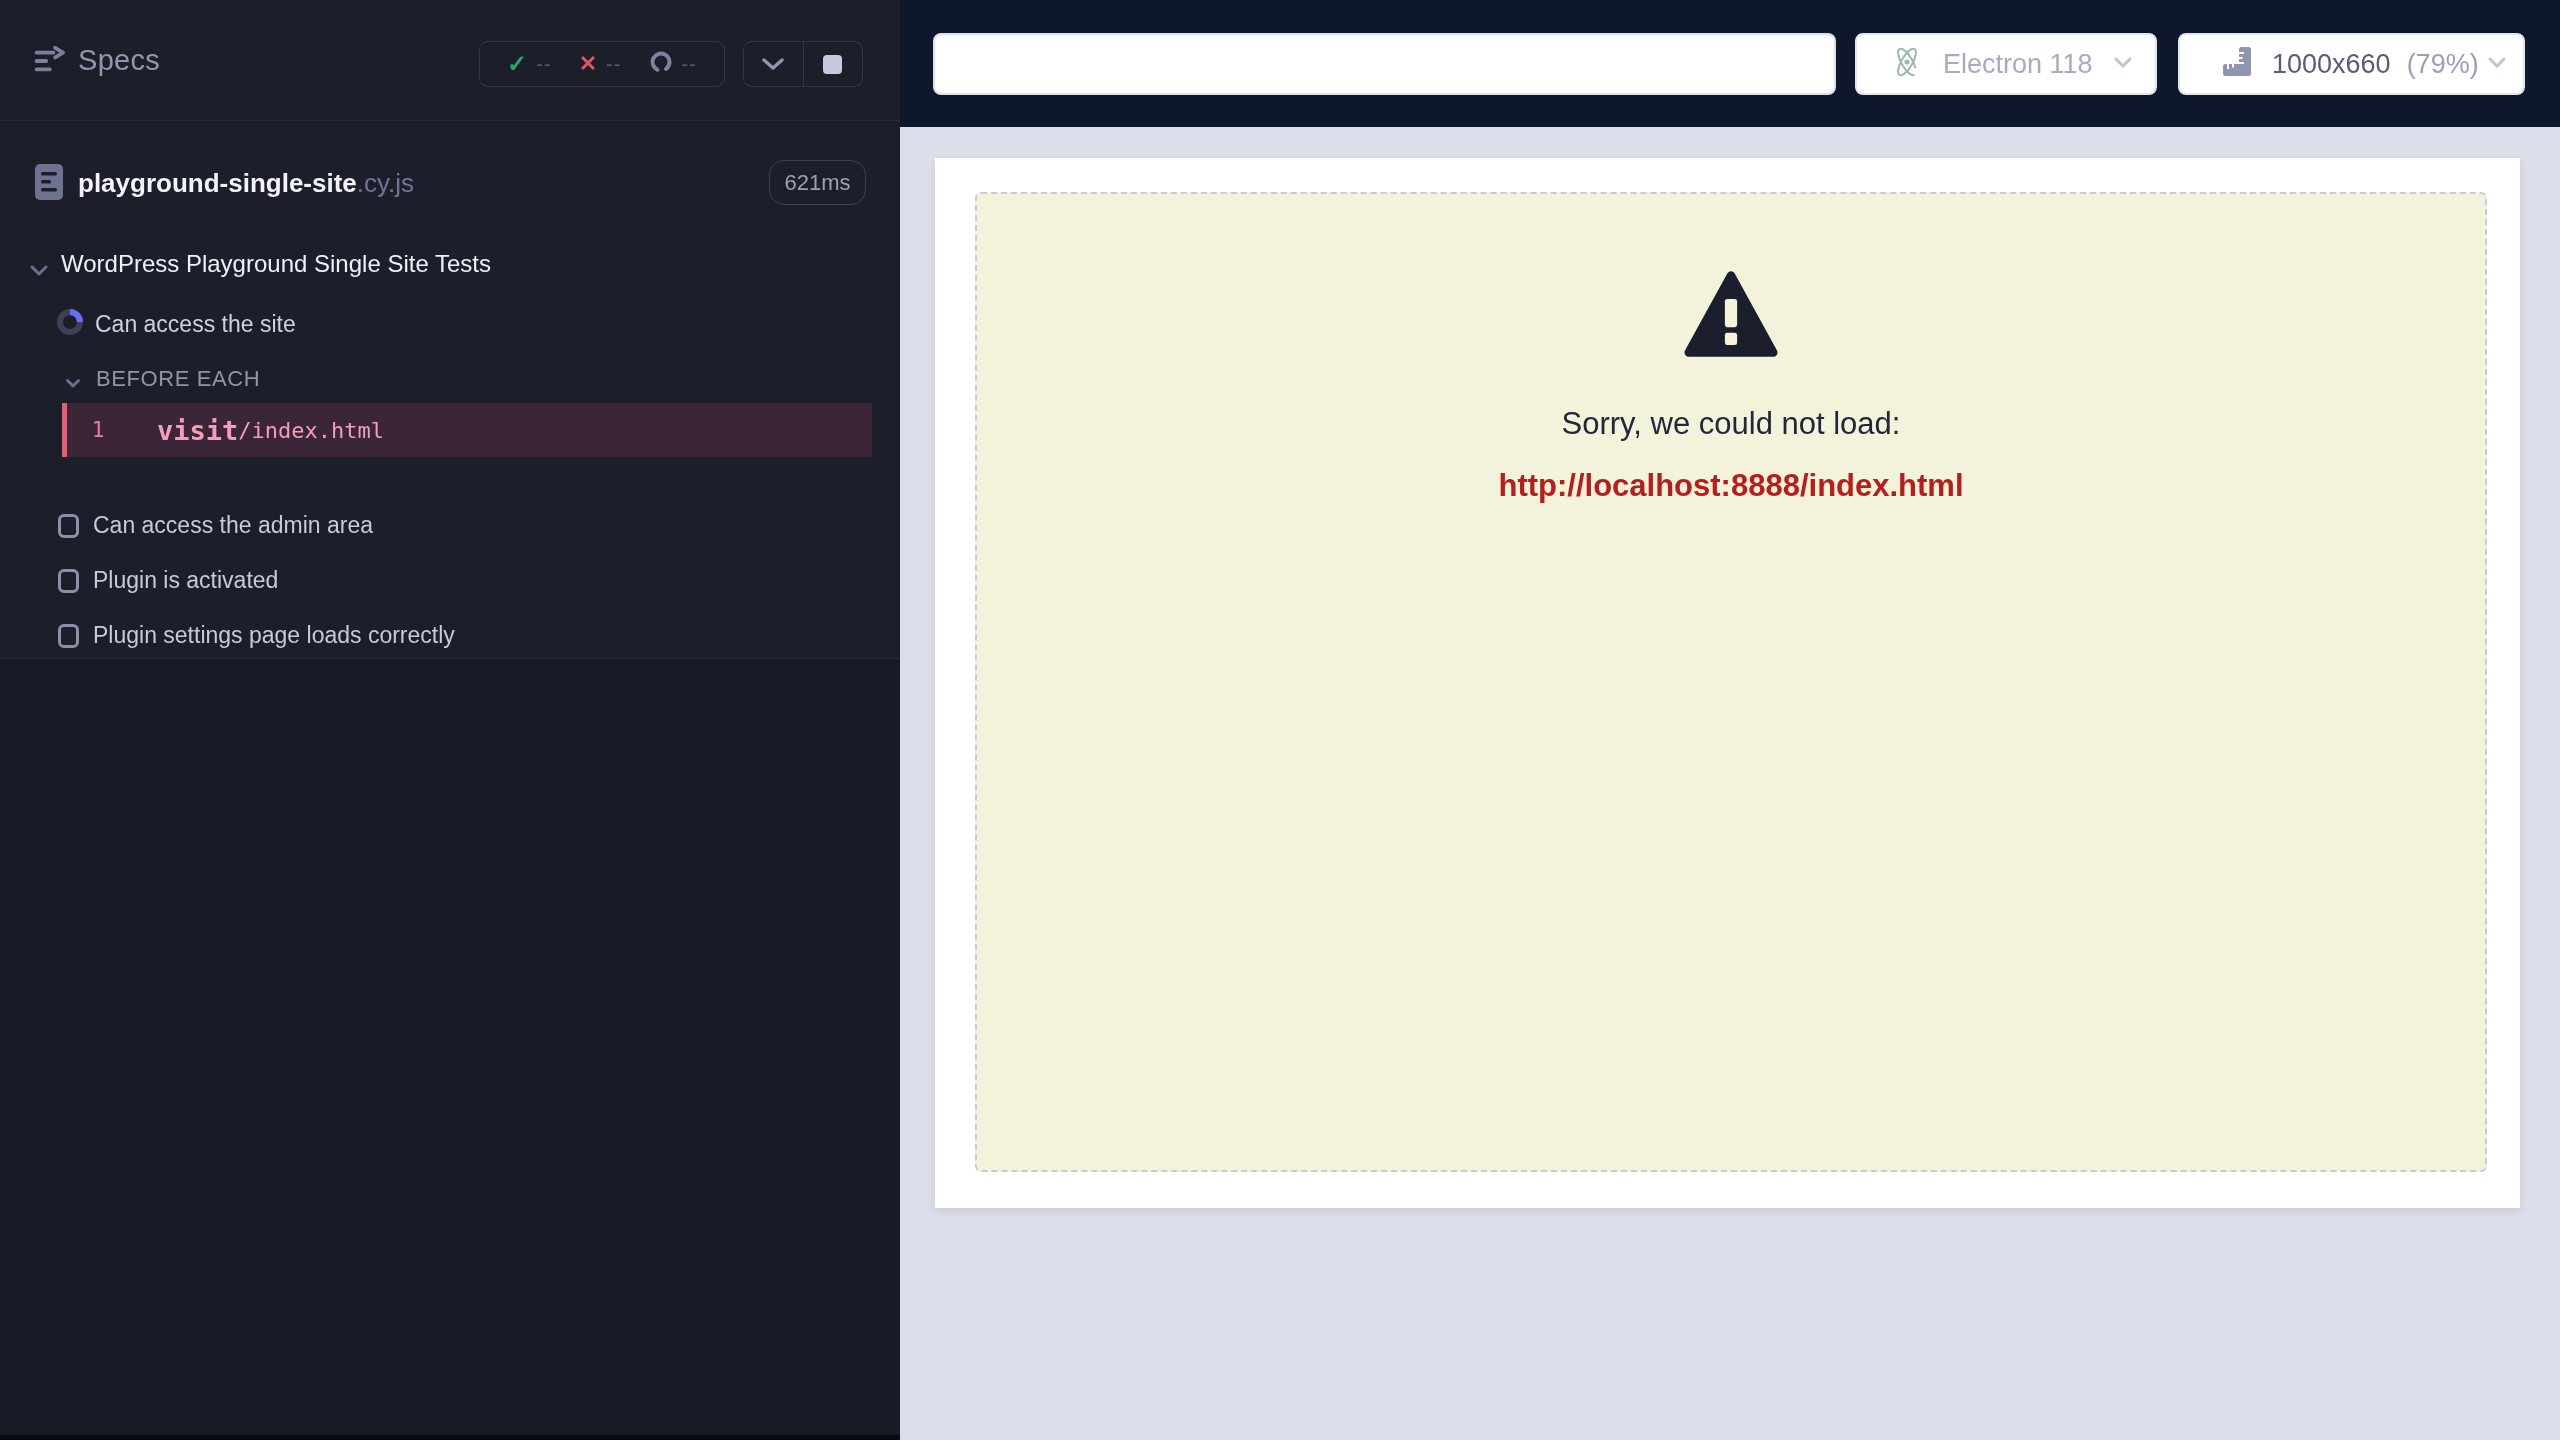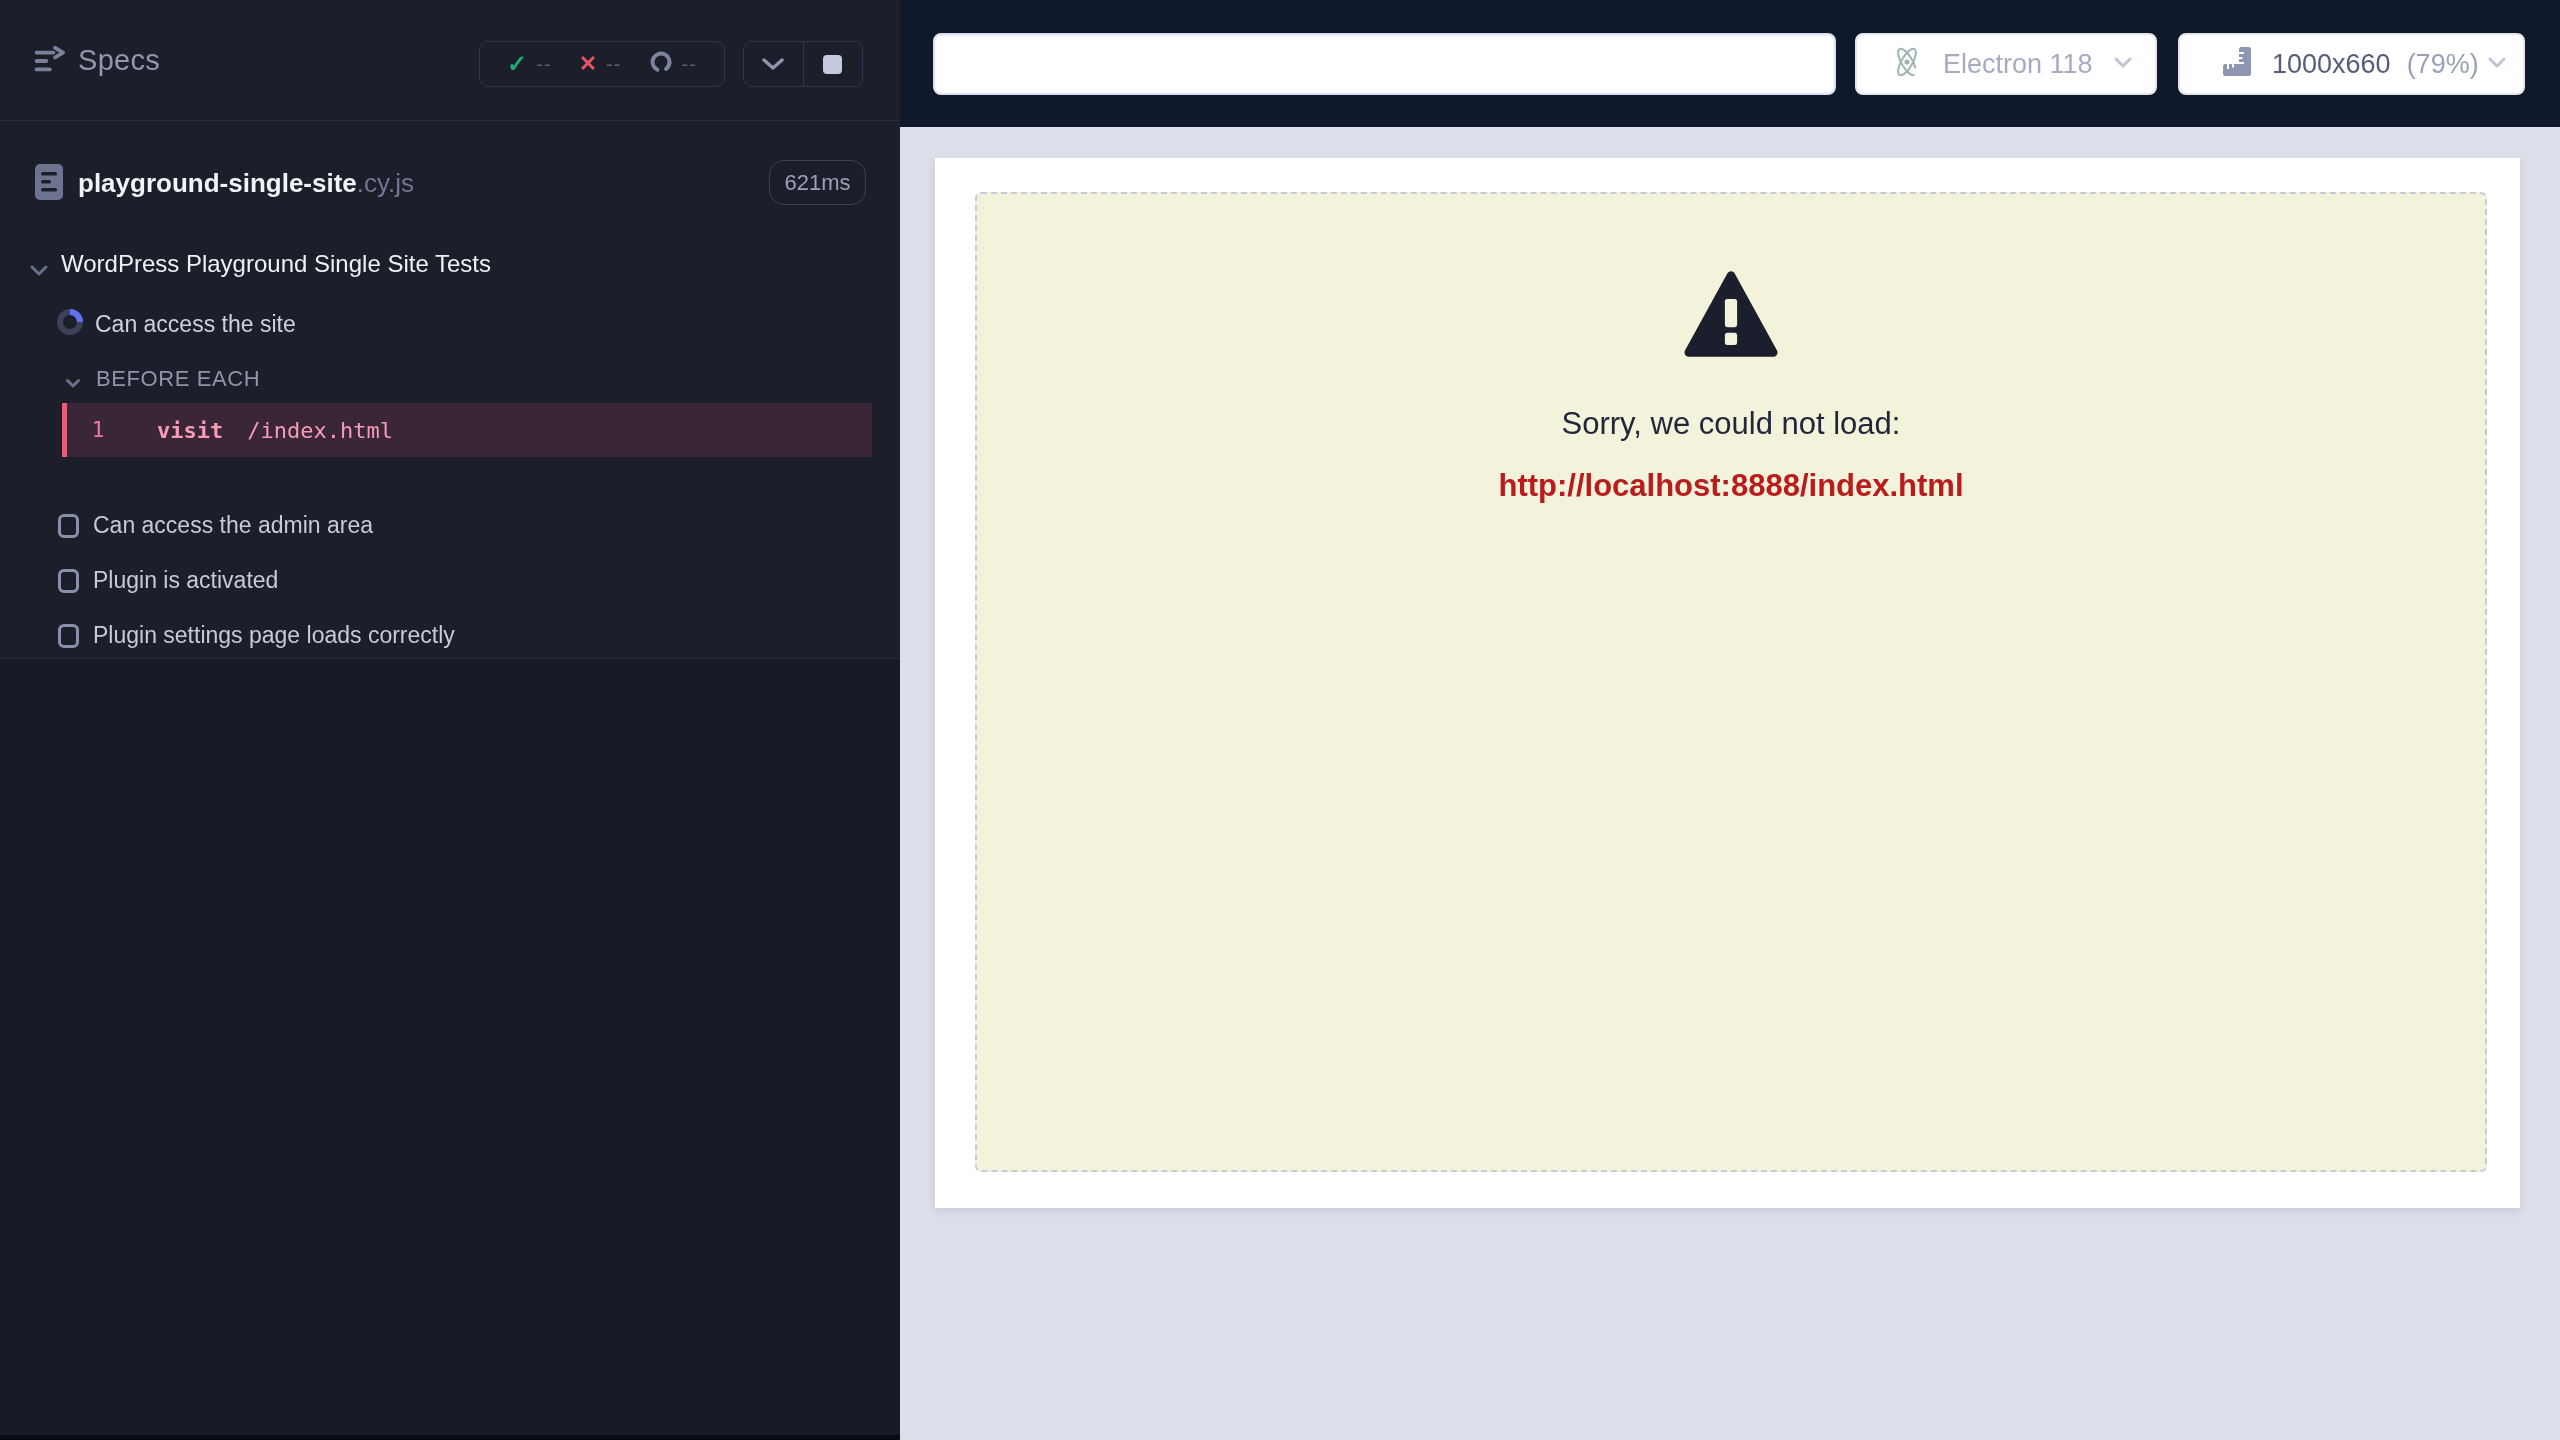--- a/index.html
+++ b/index.html
@@ -44,23 +44,23 @@
   .spinner-icon { position:absolute; left:56px; top:308px; }
   .running-test-title { position:absolute; left:95px; top:311px; font-size:23px; color:#ced1e0; cursor:pointer; }
 
   .hook-chevron { position:absolute; left:65px; top:375px; }
   .hook-label { position:absolute; left:96px; top:366px; font-size:22px; color:#8f94ac; letter-spacing:.6px; cursor:pointer; }
 
   .command-row { position:absolute; left:62px; top:403px; width:810px; height:54px;
     background:#3a2637; border-left:5px solid #e45e79; display:flex; align-items:center; cursor:pointer; }
   .command-number { width:62px; text-align:center; font-family:"DejaVu Sans Mono", monospace;
     font-size:21px; color:#e87d9c; }
-  .command-method { font-family:"DejaVu Sans Mono", monospace; font-size:22px; font-weight:bold;
+  .command-method { font-family:"DejaVu Sans Mono", monospace; font-size:27px; font-weight:bold;
     color:#f59cb6; margin-left:28px; }
-  .command-message { font-family:"DejaVu Sans Mono", monospace; font-size:22px; color:#f59cb6; margin-left:24px; }
+  .command-message { font-family:"DejaVu Sans Mono", monospace; font-size:22px; color:#f59cb6; }
 
   .pending-row { position:absolute; left:0; width:900px; height:46px; cursor:pointer; }
   .pending-row .box-icon { position:absolute; left:58px; top:11px; width:21px; height:24px;
     border:3.5px solid #8a90aa; border-radius:6px; }
   .pending-row .pending-label { position:absolute; left:93px; top:9px; font-size:23px; color:#c7cad9; }
 
   
   .main { position:relative; flex:1; height:1440px; display:flex; flex-direction:column; }
   .aut-header { position:relative; height:127px; background:#0f172a; flex:0 0 127px; }
   .url-input { position:absolute; left:33px; top:33px; width:903px; height:62px;

